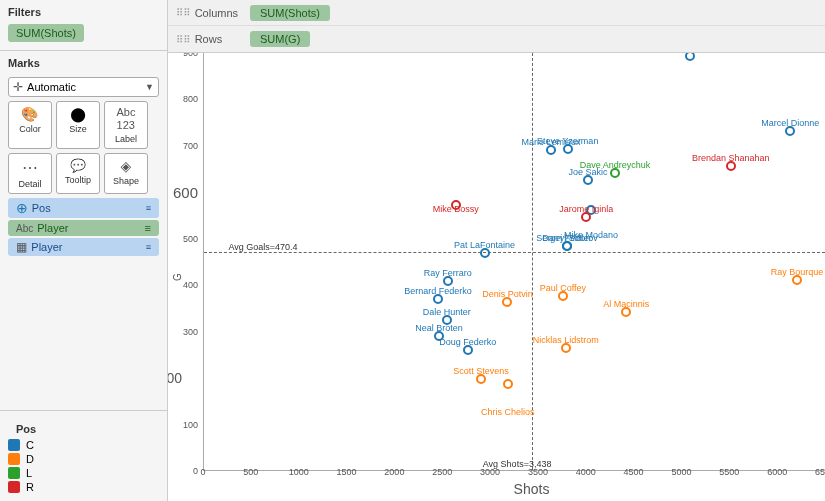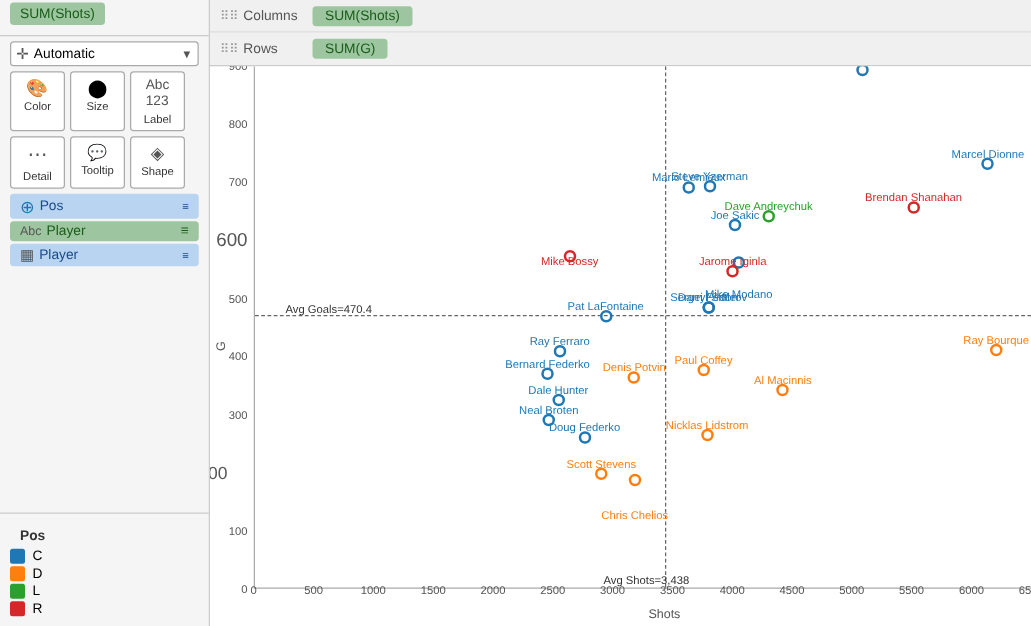--- a/index.html
+++ b/index.html
@@ -241,21 +241,21 @@
       font-size: 10px;
       color: #555;
       white-space: nowrap;
     }
 
     .axis-title-x {
       position: absolute;
       bottom: 2px;
       left: 50%;
       transform: translateX(-50%);
-      font-size: 10px;
+      font-size: 14px;
       color: #555;
       text-align: center;
     }
 
     .chart-plot {
       position: absolute;
       left: 35px;
       top: 0;
       right: 0;
       bottom: 30px;
@@ -303,24 +303,26 @@
       transform: translate(-50%, -100%);
     }
   </style>
 </head>
 <body>
 
 <div class="left-panel">
 
 
   <div class="filters-section">
+    <div class="section-title">Filters</div>
     <div class="filter-pill">SUM(Shots)</div>
   </div>
 
   <div class="marks-section">
+    <div class="section-title">Marks</div>
     <div class="marks-dropdown">
       <span class="plus-icon">✛</span>
       <span>Automatic</span>
       <span class="dropdown-arrow">▼</span>
     </div>
     <div class="marks-buttons">
       <div class="mark-btn">
         <span class="btn-icon" style="color:#e05c00;">🎨</span>
         <span class="btn-label">Color</span>
       </div>

